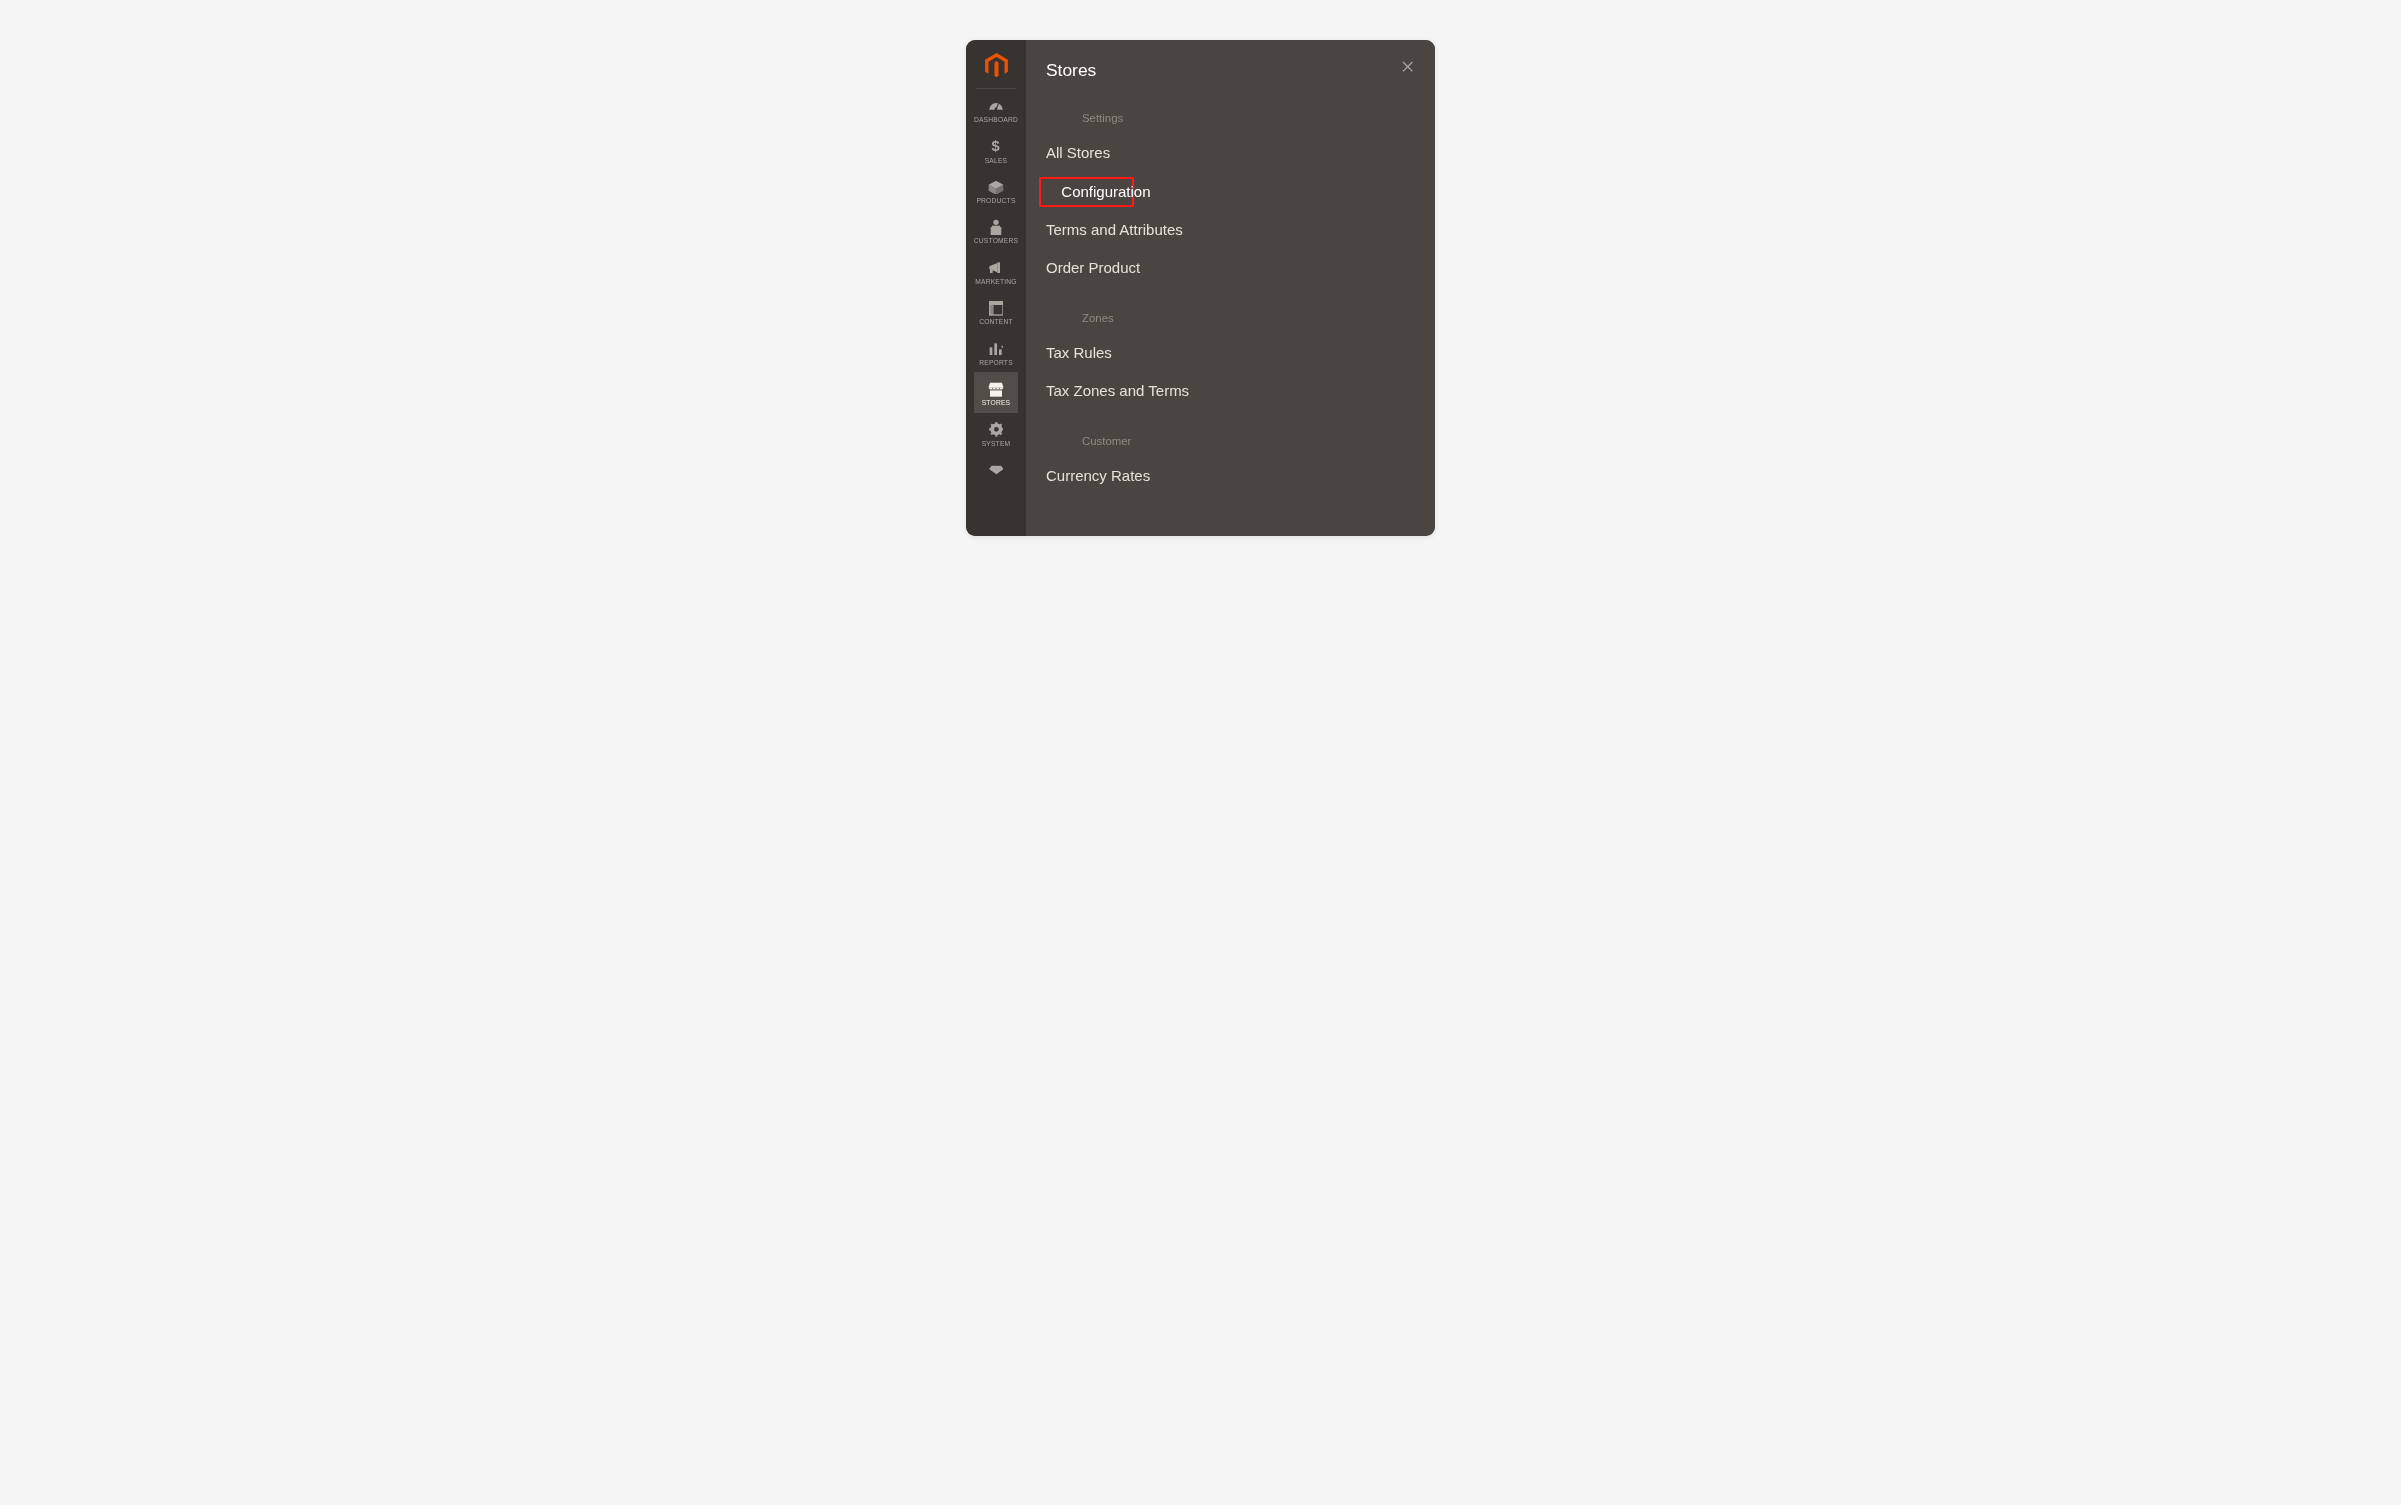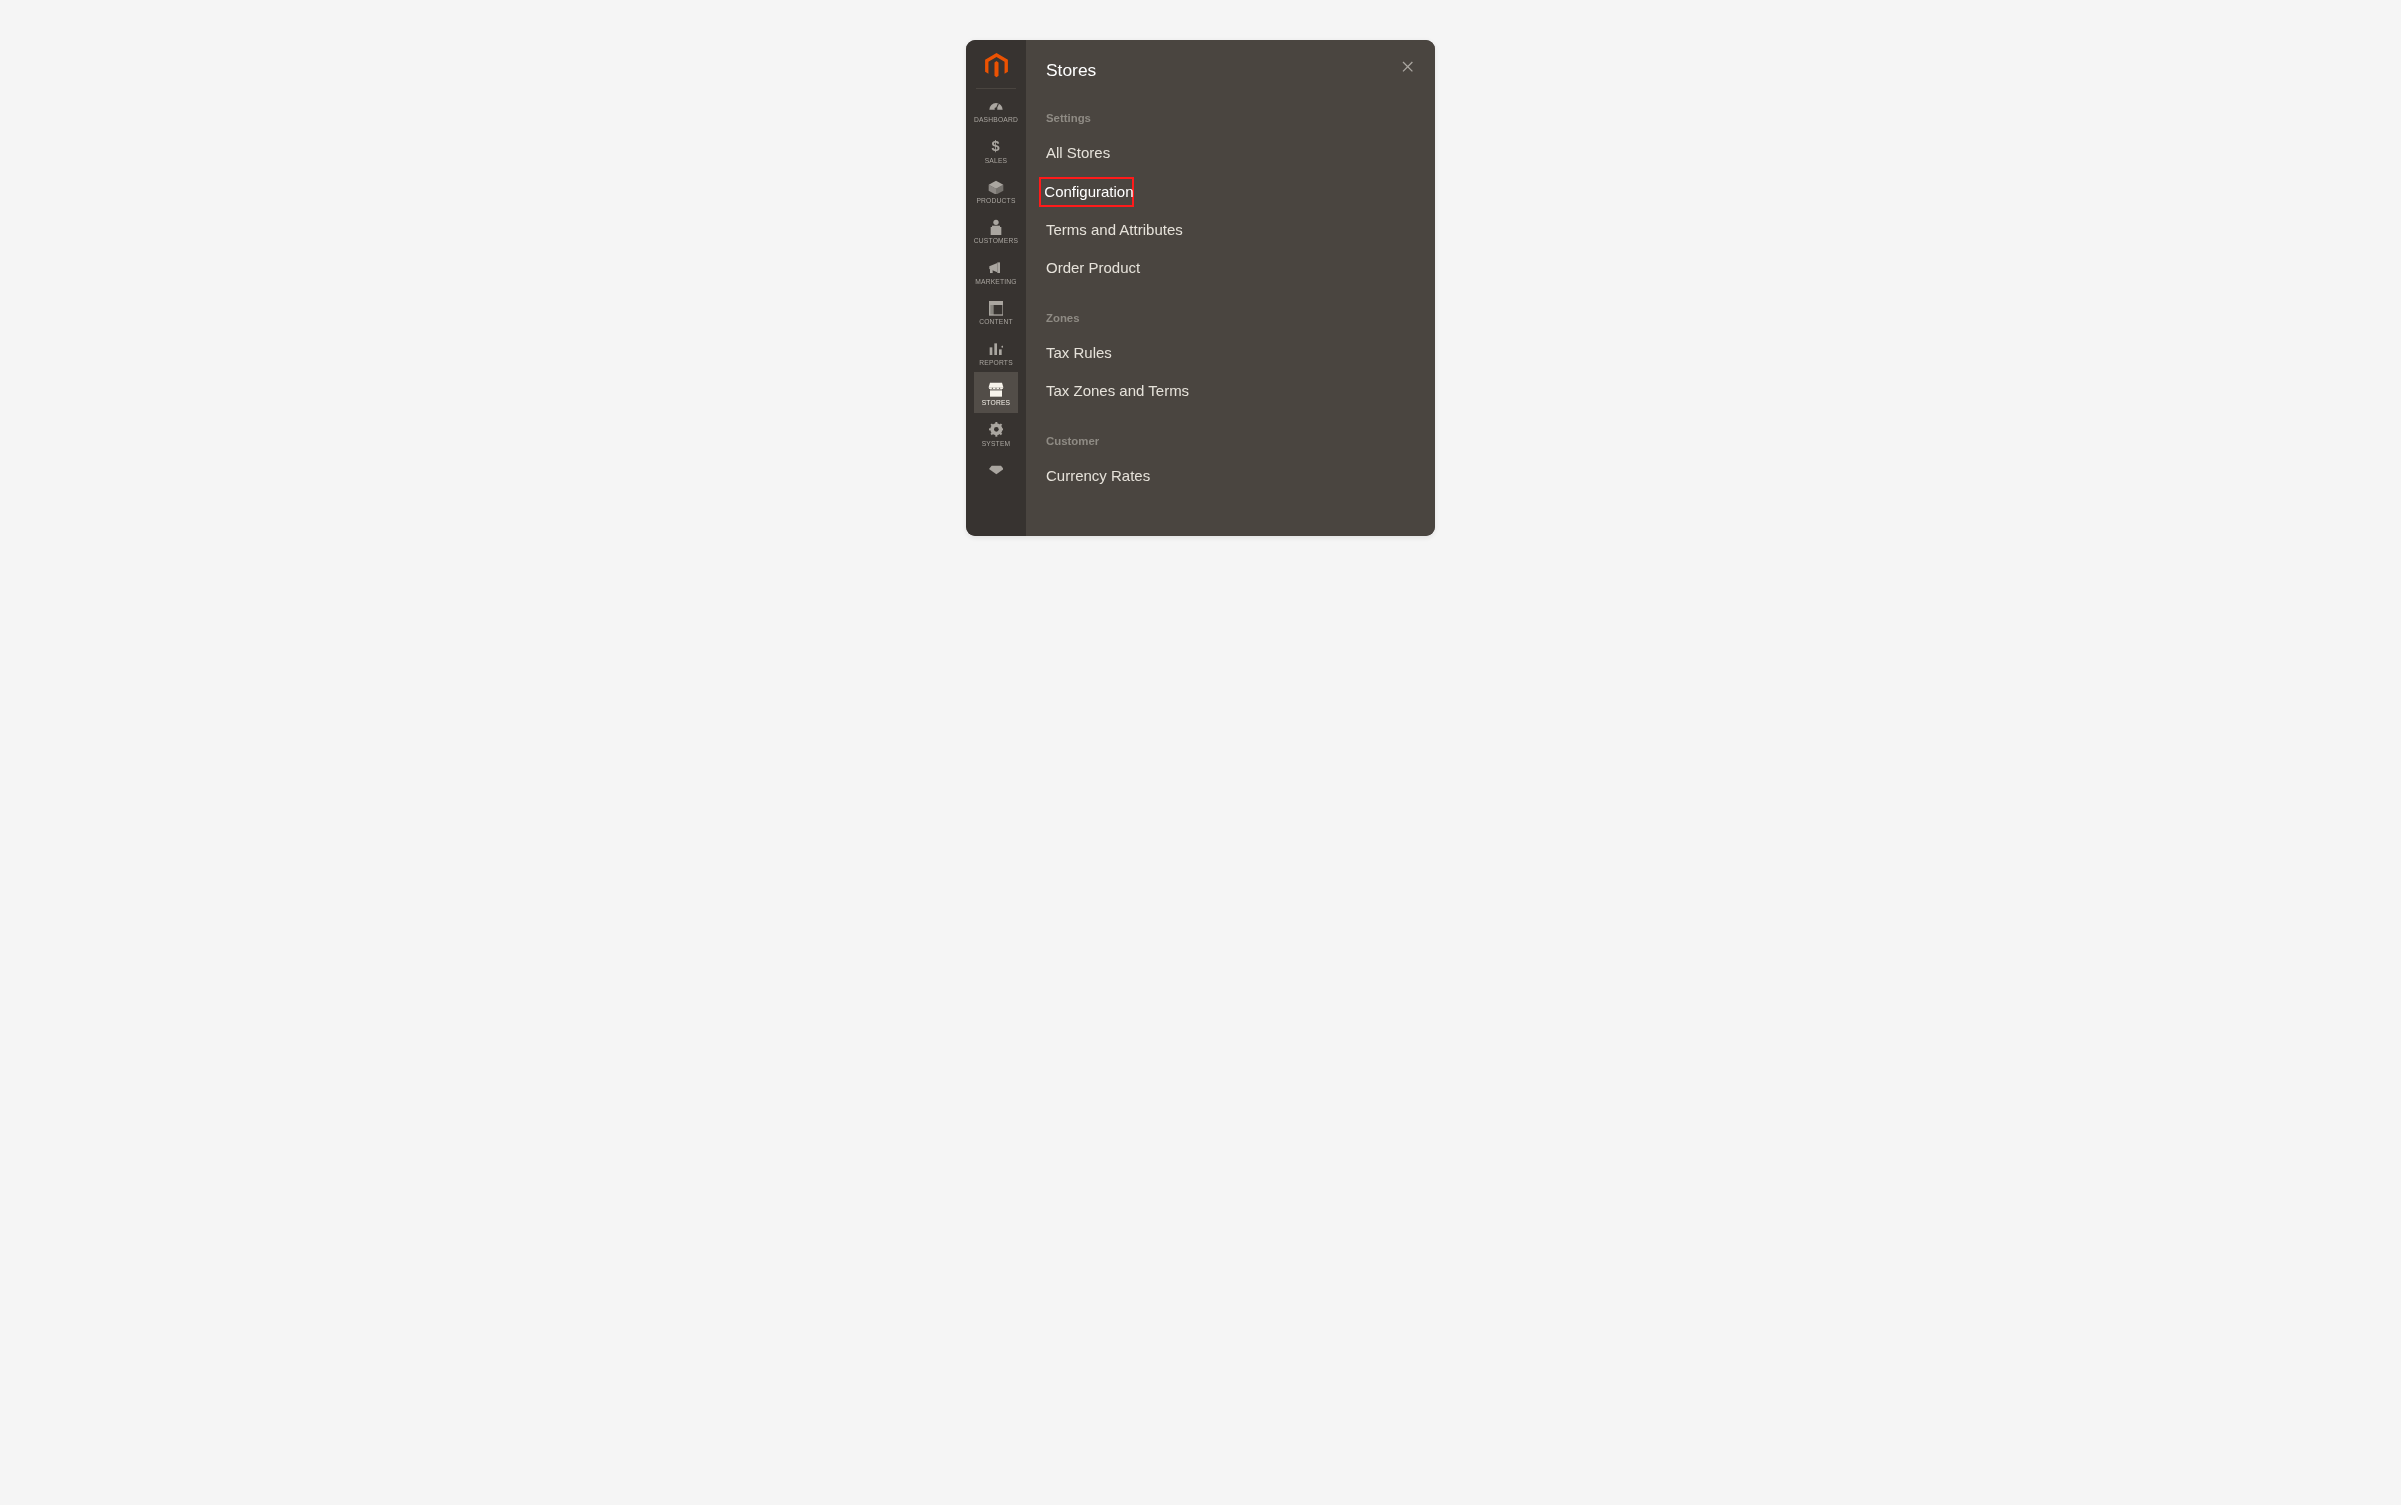--- a/index.html
+++ b/index.html
@@ -94,35 +94,36 @@
   .col {
     flex: 1;
     min-width: 0;
   }
   .group {
     margin-bottom: 35px;
   }
   .group-head {
     color: #8f8b84;
     font-size: 11.4px;
-    font-weight: 700;
+    font-weight: 400;
     margin-bottom: 20px;
+    margin-left: 36px;
   }
   .link {
     color: #e6e2da;
     font-size: 15px;
     margin-bottom: 20px;
     cursor: pointer;
     display: block;
     line-height: 1.2;
   }
   .link:last-child { margin-bottom: 0; }
   .link.highlight {
     border: 2px solid #ff1a1a;
-    padding: 4px 3px;
+    padding: 4px 20px;
     margin-left: -6.7px;
     margin-top: -5.4px;
     margin-bottom: 14.7px;
     width: 95px;
     color: #fff;
   }
   svg { display:block; }
 </style>
 </head>
 <body>

